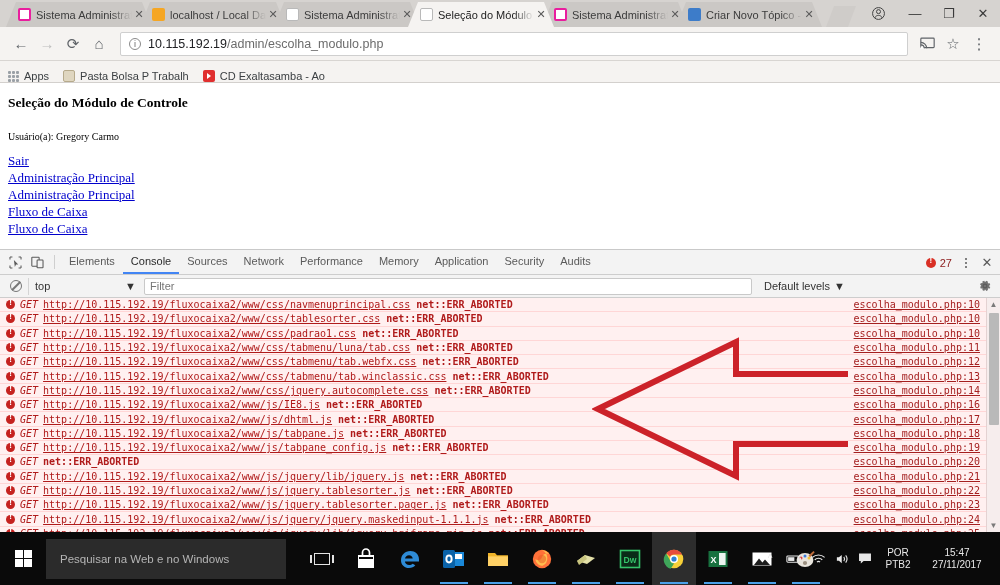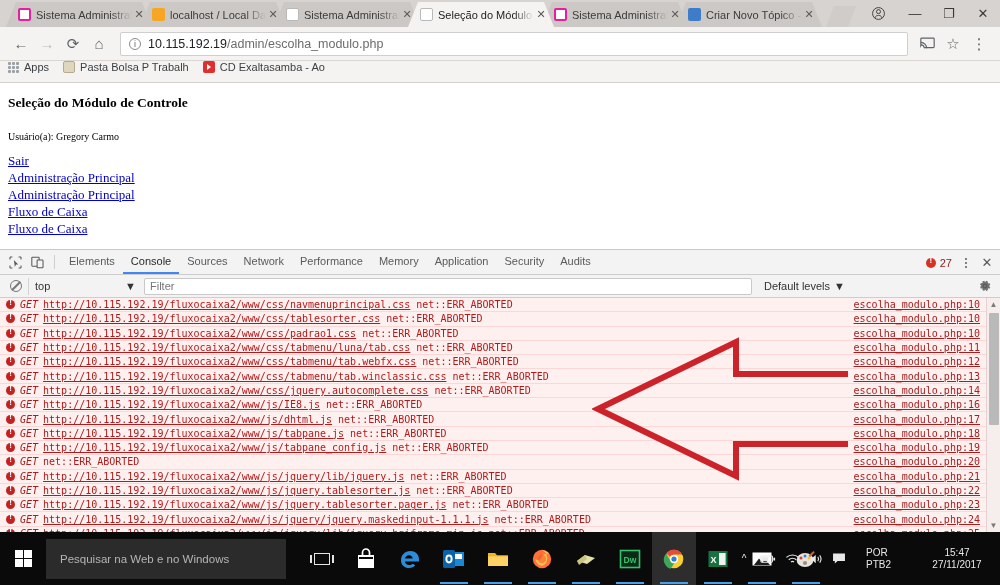--- a/index.html
+++ b/index.html
@@ -132,21 +132,21 @@
   .omnibox .url-host { color: #202124; }
   .omnibox .url-path { color: #6c6c6c; }
   .tb-right { display: flex; align-items: center; }
   .tb-right .navbtn { color: #5f6368; }
 
   .bookmarkbar {
     height: 22px;
     background: #f5f3f1;
     border-bottom: 1px solid #d3d0cd;
     display: flex;
-    align-items: flex-start;
+    align-items: flex-end;
     padding: 0 8px;
     font-size: 11px;
     color: #3c4043;
   }
   .bm-item {
     display: flex; align-items: center;
     margin-right: 14px;
     white-space: nowrap;
     cursor: pointer;
     max-width: 130px;
@@ -371,21 +371,21 @@
     font-family: "Liberation Sans", sans-serif;
     font-weight: bold;
   }
   .log-row .meth { margin-right: 5px; color: #b01b1b; font-style: italic; }
   .log-row .lurl {
     text-decoration: underline;
     color: #b01b1b;
     cursor: pointer;
     margin-right: 6px;
   }
-  .log-row .lerr { color: #b01b1b; }
+  .log-row .lerr { color: #b01b1b; font-weight: bold; }
   .log-row .lsrc {
     position: absolute;
     right: 20px;
     text-decoration: underline;
     color: #a51f1f;
     cursor: pointer;
   }
   .console-scroll {
     position: absolute;
     right: 0; top: 0;
@@ -490,23 +490,23 @@
     font-size: 10px;
   }
   .tray-ico {
     width: 24px; height: 53px;
     display: flex; align-items: center; justify-content: center;
     color: #e8e8e8;
     cursor: pointer;
   }
   .tray-lang {
     width: 38px;
-    text-align: left;
+    text-align: center;
     line-height: 12px;
-    margin: 0 16px;
+    margin: 0 3px;
     cursor: pointer;
   }
   .tray-clock {
     width: 74px;
     text-align: center;
     line-height: 12px;
     margin-right: 6px;
     cursor: pointer;
   }
   .tray-notif {

